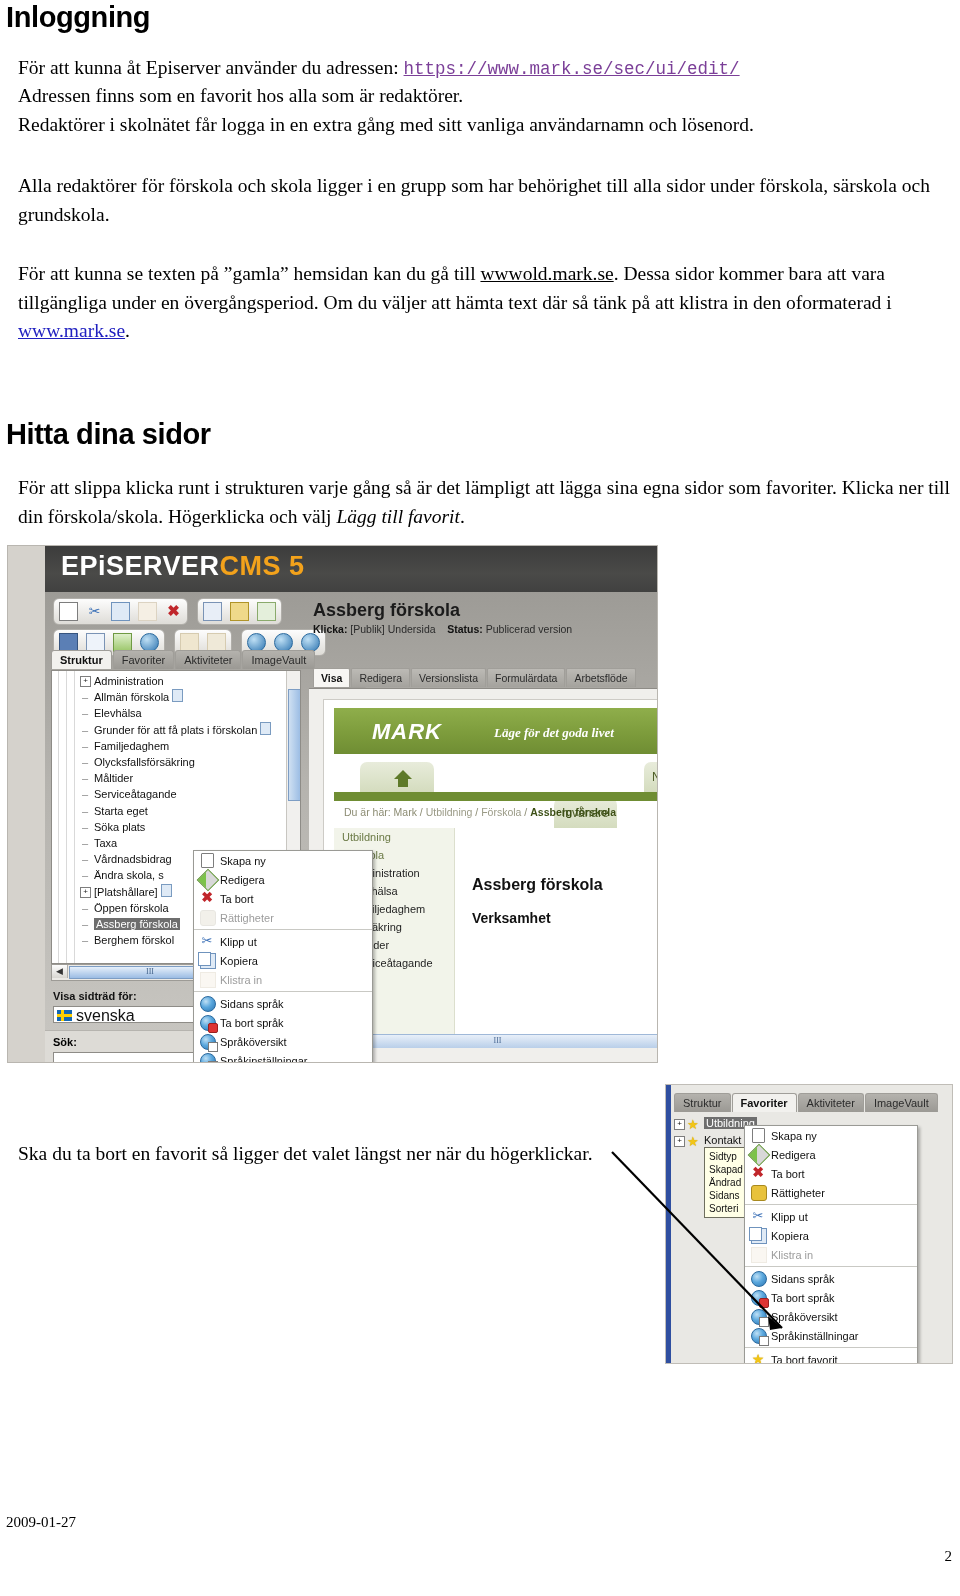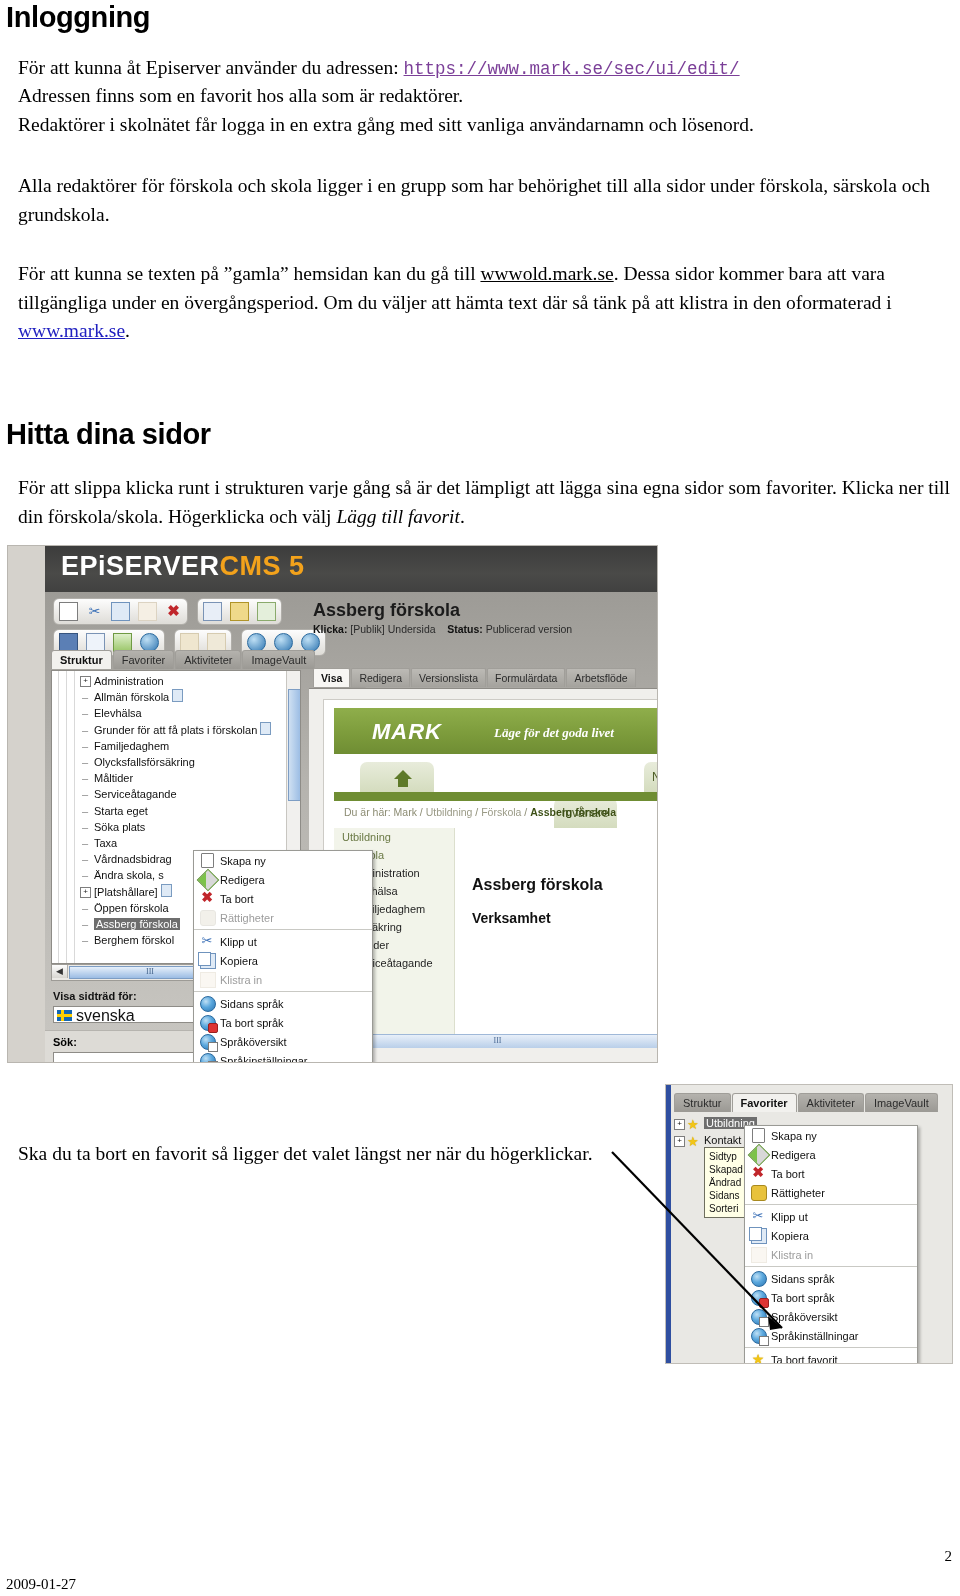--- a/index.html
+++ b/index.html
@@ -225,21 +225,21 @@
     line-height:17px;white-space:nowrap;position:relative;padding-left:30px;}
   .s2-node .plus{position:absolute;left:0;top:4px;width:9px;height:9px;border:1px solid #7d7d7d;
     background:#fff;font-size:8px;line-height:8px;text-align:center;}
   .s2-node .star{position:absolute;left:13px;top:1px;color:#f2c516;font-size:13px;text-shadow:0 0 1px #b8900b;}
   .s2-node .lbl{background:#6e6e6e;color:#fff;padding:0 2px;}
 
   
   .arrow-svg{position:absolute;left:600px;top:1140px;width:360px;height:230px;pointer-events:none;z-index:60;}
 
   
-  .footer-date{position:absolute;left:6px;top:1576px;font-family:"Liberation Serif",serif;font-size:15px;}
+  .footer-date{position:absolute;left:6px;top:1514px;font-family:"Liberation Serif",serif;font-size:15px;}
   .footer-page{position:absolute;right:8px;top:1548px;font-family:"Liberation Serif",serif;font-size:15px;}
 </style>
 </head>
 <body>
 
 <div class="page">
 
   <h1 class="doc-h text-block" style="top:2px;">Inloggning</h1>
 
   <p class="doc-p text-block" style="top:42px;width:946px;">

